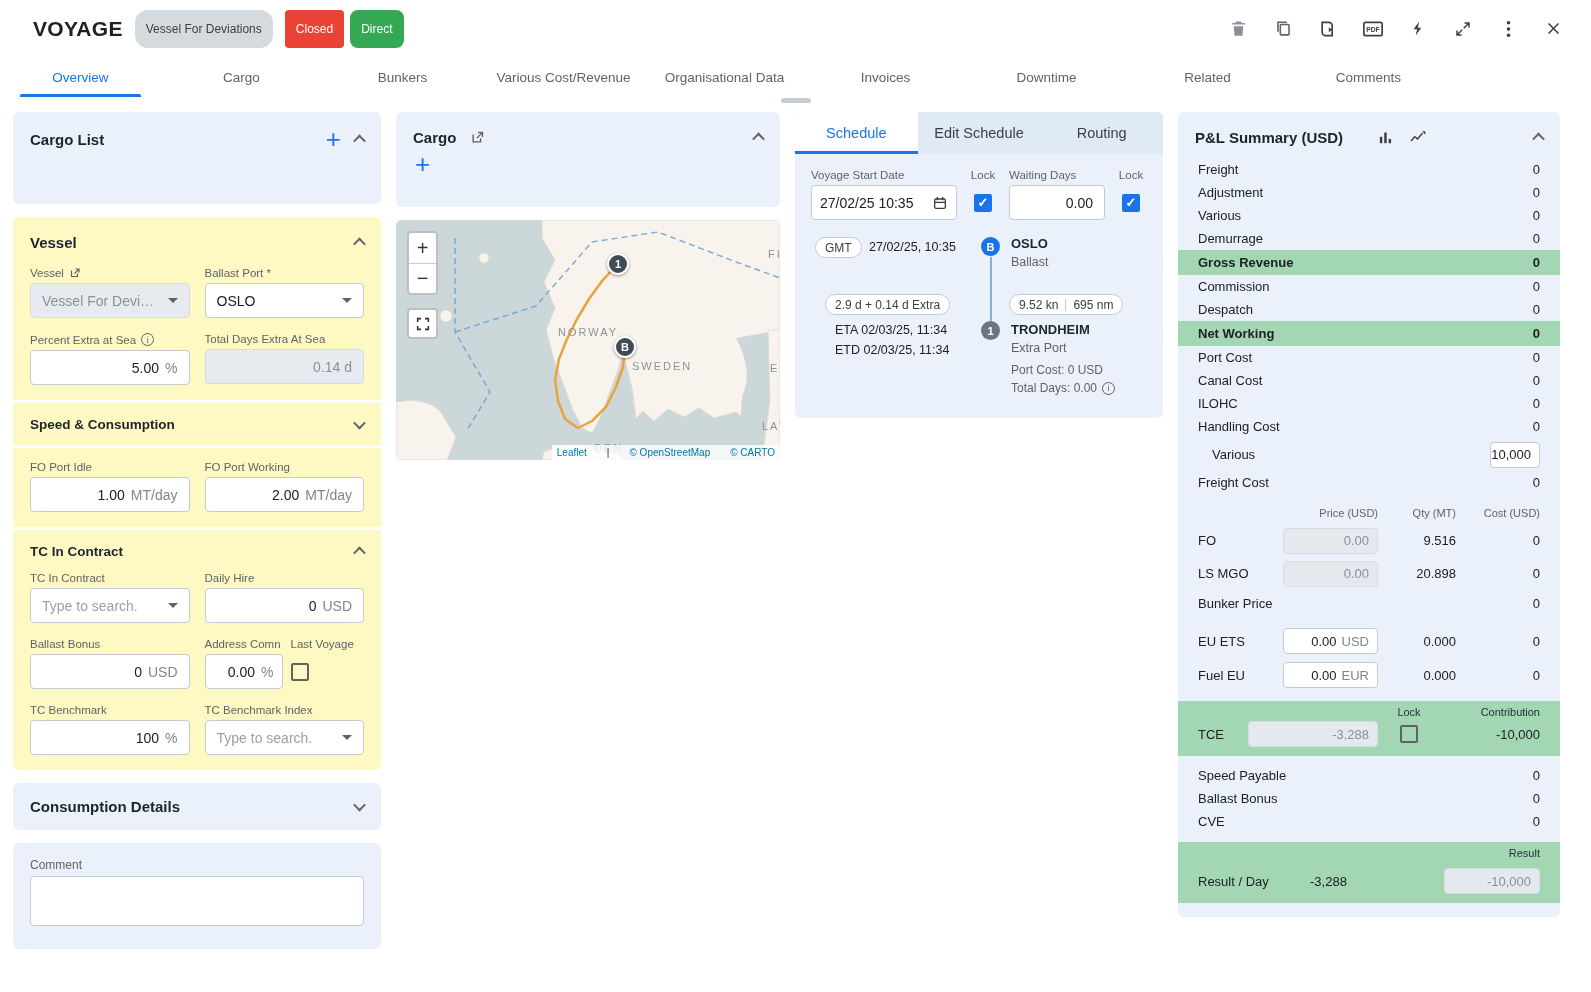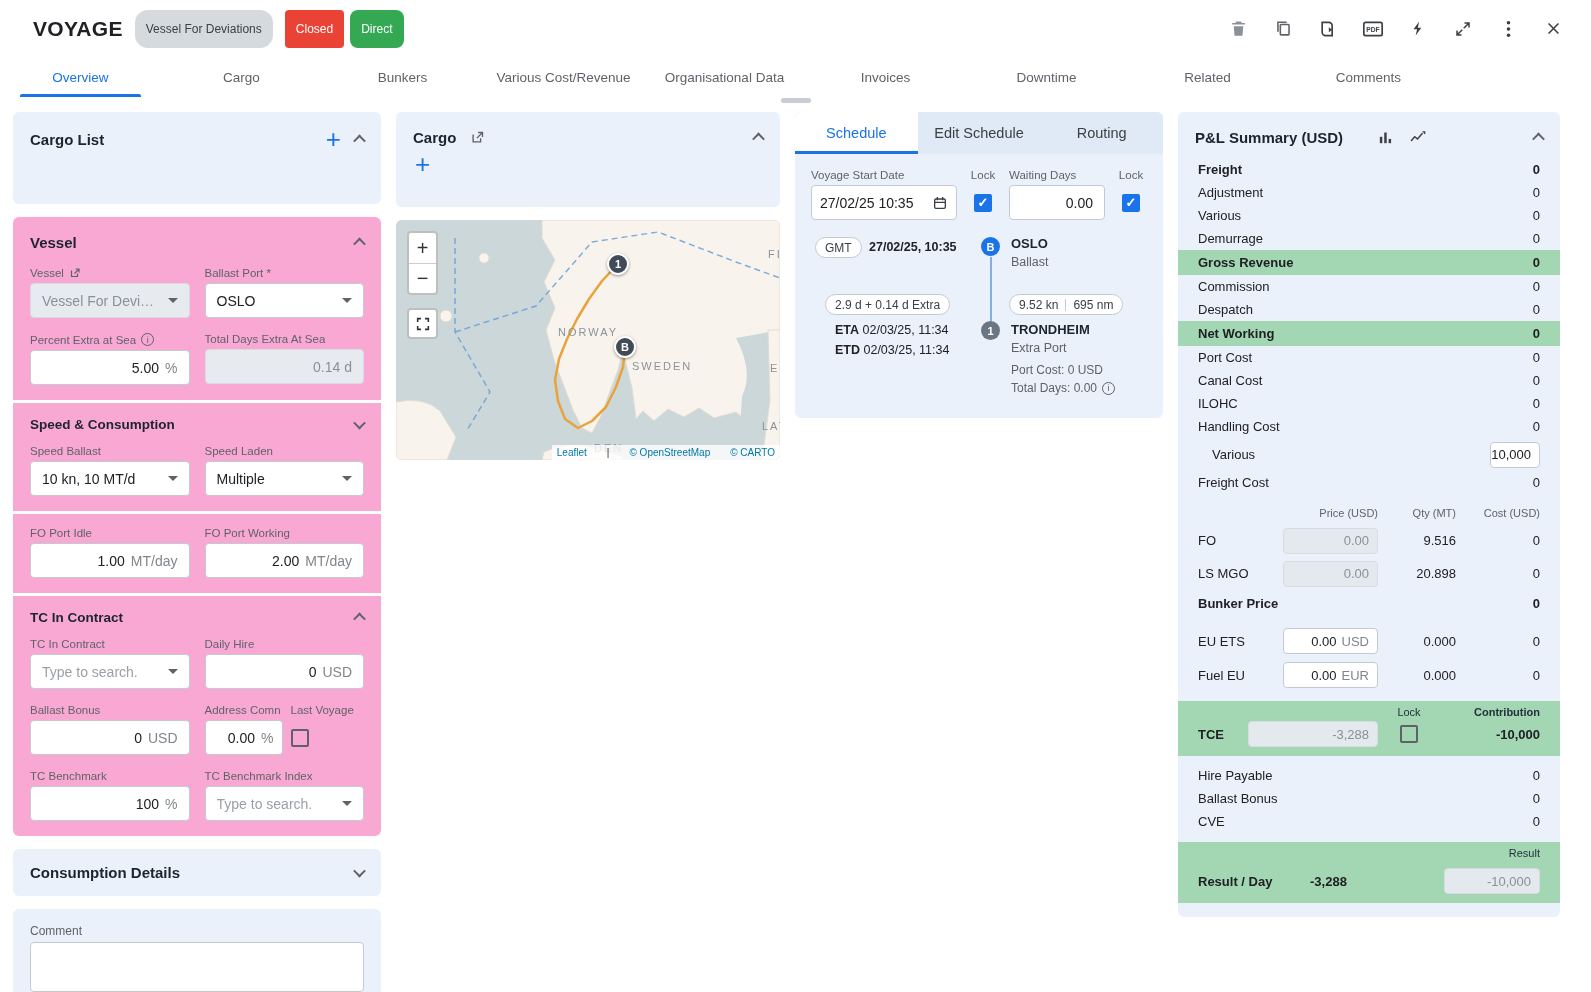--- a/index.html
+++ b/index.html
@@ -45,21 +45,21 @@
   .phold{color:#9aa0a6}
   .ellip{overflow:hidden;text-overflow:ellipsis;white-space:nowrap}
   .info{width:13px;height:13px;border:1px solid #5f6368;border-radius:50%;font-size:9px;display:inline-flex;align-items:center;justify-content:center;color:#5f6368;flex:none}
   .info::before{content:"i"}
   .cb{width:18px;height:18px;border-radius:2px;display:flex;align-items:center;justify-content:center;cursor:pointer;flex:none}
   .cb.on{background:#1a73e8;color:#fff;font-size:13px;font-weight:700}
   .cb.on::before{content:"\2713"}
   .cb.off{border:2px solid #5f6368;background:#fff0}
   .shead{display:flex;justify-content:space-between;align-items:center;padding:14px 17px 13px;font-weight:700;font-size:13.5px;color:#1c2430}
   .vwrap{border-radius:6px;overflow:hidden;display:flex;flex-direction:column;gap:3px;background:#fff}
-  .blk{background:#f9a8d4}
+  .blk{background:#fef9c3}
   textarea{width:100%;height:50px;border:1px solid #c4cad2;border-radius:4px;background:#fff;resize:none;font-family:inherit;font-size:13px;padding:6px}
   
   .mapbox{position:relative;width:384px;height:240px;border-radius:6px;overflow:hidden;background:#ccd7da}
   .maplabel{position:absolute;color:#8d9297;font-size:11px;letter-spacing:2px;font-weight:500;white-space:nowrap}
   .mmark{position:absolute;width:22px;height:22px;border-radius:50%;background:#414b57;border:2px solid #fff;color:#fff;font-size:11px;font-weight:700;display:flex;align-items:center;justify-content:center;box-shadow:0 1px 3px rgba(0,0,0,.4)}
   .zoomctl{position:absolute;left:11px;top:11px;width:31px;background:#fff;border:2px solid rgba(0,0,0,.25);border-radius:4px;overflow:hidden}
   .zbtn{height:30px;display:flex;align-items:center;justify-content:center;font-size:20px;color:#333;cursor:pointer}
   .zbtn+.zbtn{border-top:1px solid #ccc}
   .fsctl{position:absolute;left:11px;top:88px;width:31px;height:31px;background:#fff;border:2px solid rgba(0,0,0,.25);border-radius:4px;display:flex;align-items:center;justify-content:center;cursor:pointer}
   .attrib{position:absolute;right:0;bottom:0;background:rgba(255,255,255,.78);font-size:10px;color:#333;padding:2px 5px;display:flex;gap:20px;white-space:nowrap}
@@ -80,21 +80,21 @@
   .tline{position:absolute;width:2px;background:#84aede}
   .portname{font-weight:700;font-size:13px;color:#1c2430}
   .dim{color:#5f6368;font-size:12.5px}
   .sm{font-size:12px;color:#5f6368}
   
   .pnl{padding-bottom:14px;overflow:hidden}
   .prow{display:flex;align-items:center;height:23px;padding:0 20px;font-size:13px}
   .prow .lbl{flex:1}
   .prow.hl{background:#a3d6b3;height:25px}
   .prow.hl .lbl,.prow.hl .val{font-weight:700}
-  .b{font-weight:700}
+  .b{font-weight:400}
   .ind{padding-left:14px}
   .pinput{height:26px;border:1px solid #c4cad2;border-radius:4px;background:#fff;display:flex;align-items:center;justify-content:flex-end;gap:5px;padding:0 8px;font-size:13px}
   .pinput.disabled{background:#e4e9ee;border-color:#d8dce2;color:#8a9097}
   .bgrid{display:grid;grid-template-columns:1fr 95px 66px 72px;gap:0 12px;align-items:center;padding:0 20px}
   .bgrid .r{text-align:right}
   .bh{font-size:11px;color:#5f6368}
   .grnblk{background:#a3d6b3;padding:5px 20px 9px;margin-top:9px}
   .tcegrid{display:grid;grid-template-columns:50px 130px 62px 1fr;align-items:center;row-gap:3px}
   .resgrid{display:grid;grid-template-columns:112px 72px 1fr 96px;align-items:center;row-gap:9px}
   .small{font-size:11px;color:#24303c}
@@ -232,36 +232,20 @@
                 <span>0.14 d</span>
               </div>
             </div>
           </div>
         </div>
 
         <div class="blk">
           <div class="shead">
             <span>Speed &amp; Consumption</span>
             <span class="chev down"></span>
-          </div>
-          <div class="frow">
-            <div class="field">
-              <span class="flabel">Speed Ballast</span>
-              <div class="ctrl sel">
-                <span class="ellip">10 kn, 10 MT/d</span>
-                  <span class="caret"></span>
-              </div>
-            </div>
-            <div class="field">
-              <span class="flabel">Speed Laden</span>
-              <div class="ctrl sel">
-                <span>Multiple</span>
-                  <span class="caret"></span>
-              </div>
-            </div>
           </div>
         </div>
 
         <div class="blk">
           <div class="frow" style="padding-top:13px">
             <div class="field">
               <span class="flabel">FO Port Idle</span>
               <div class="ctrl num">
                 <span>1.00</span>
                   <span class="unit">MT/day</span>
@@ -616,21 +600,21 @@
                 <span>-3,288</span>
               </div>
             <span style="display:flex;justify-content:center">
                 <span class="cb off"></span>
               </span>
             <span class="right b">-10,000</span>
           </div>
         </div>
 
         <div class="prow" style="margin-top:8px">
-            <span class="lbl">Hire Payable</span>
+            <span class="lbl">Speed Payable</span>
             <span class="val">0</span>
           </div>
         <div class="prow">
             <span class="lbl">Ballast Bonus</span>
             <span class="val">0</span>
           </div>
         <div class="prow">
             <span class="lbl">CVE</span>
             <span class="val">0</span>
           </div>

